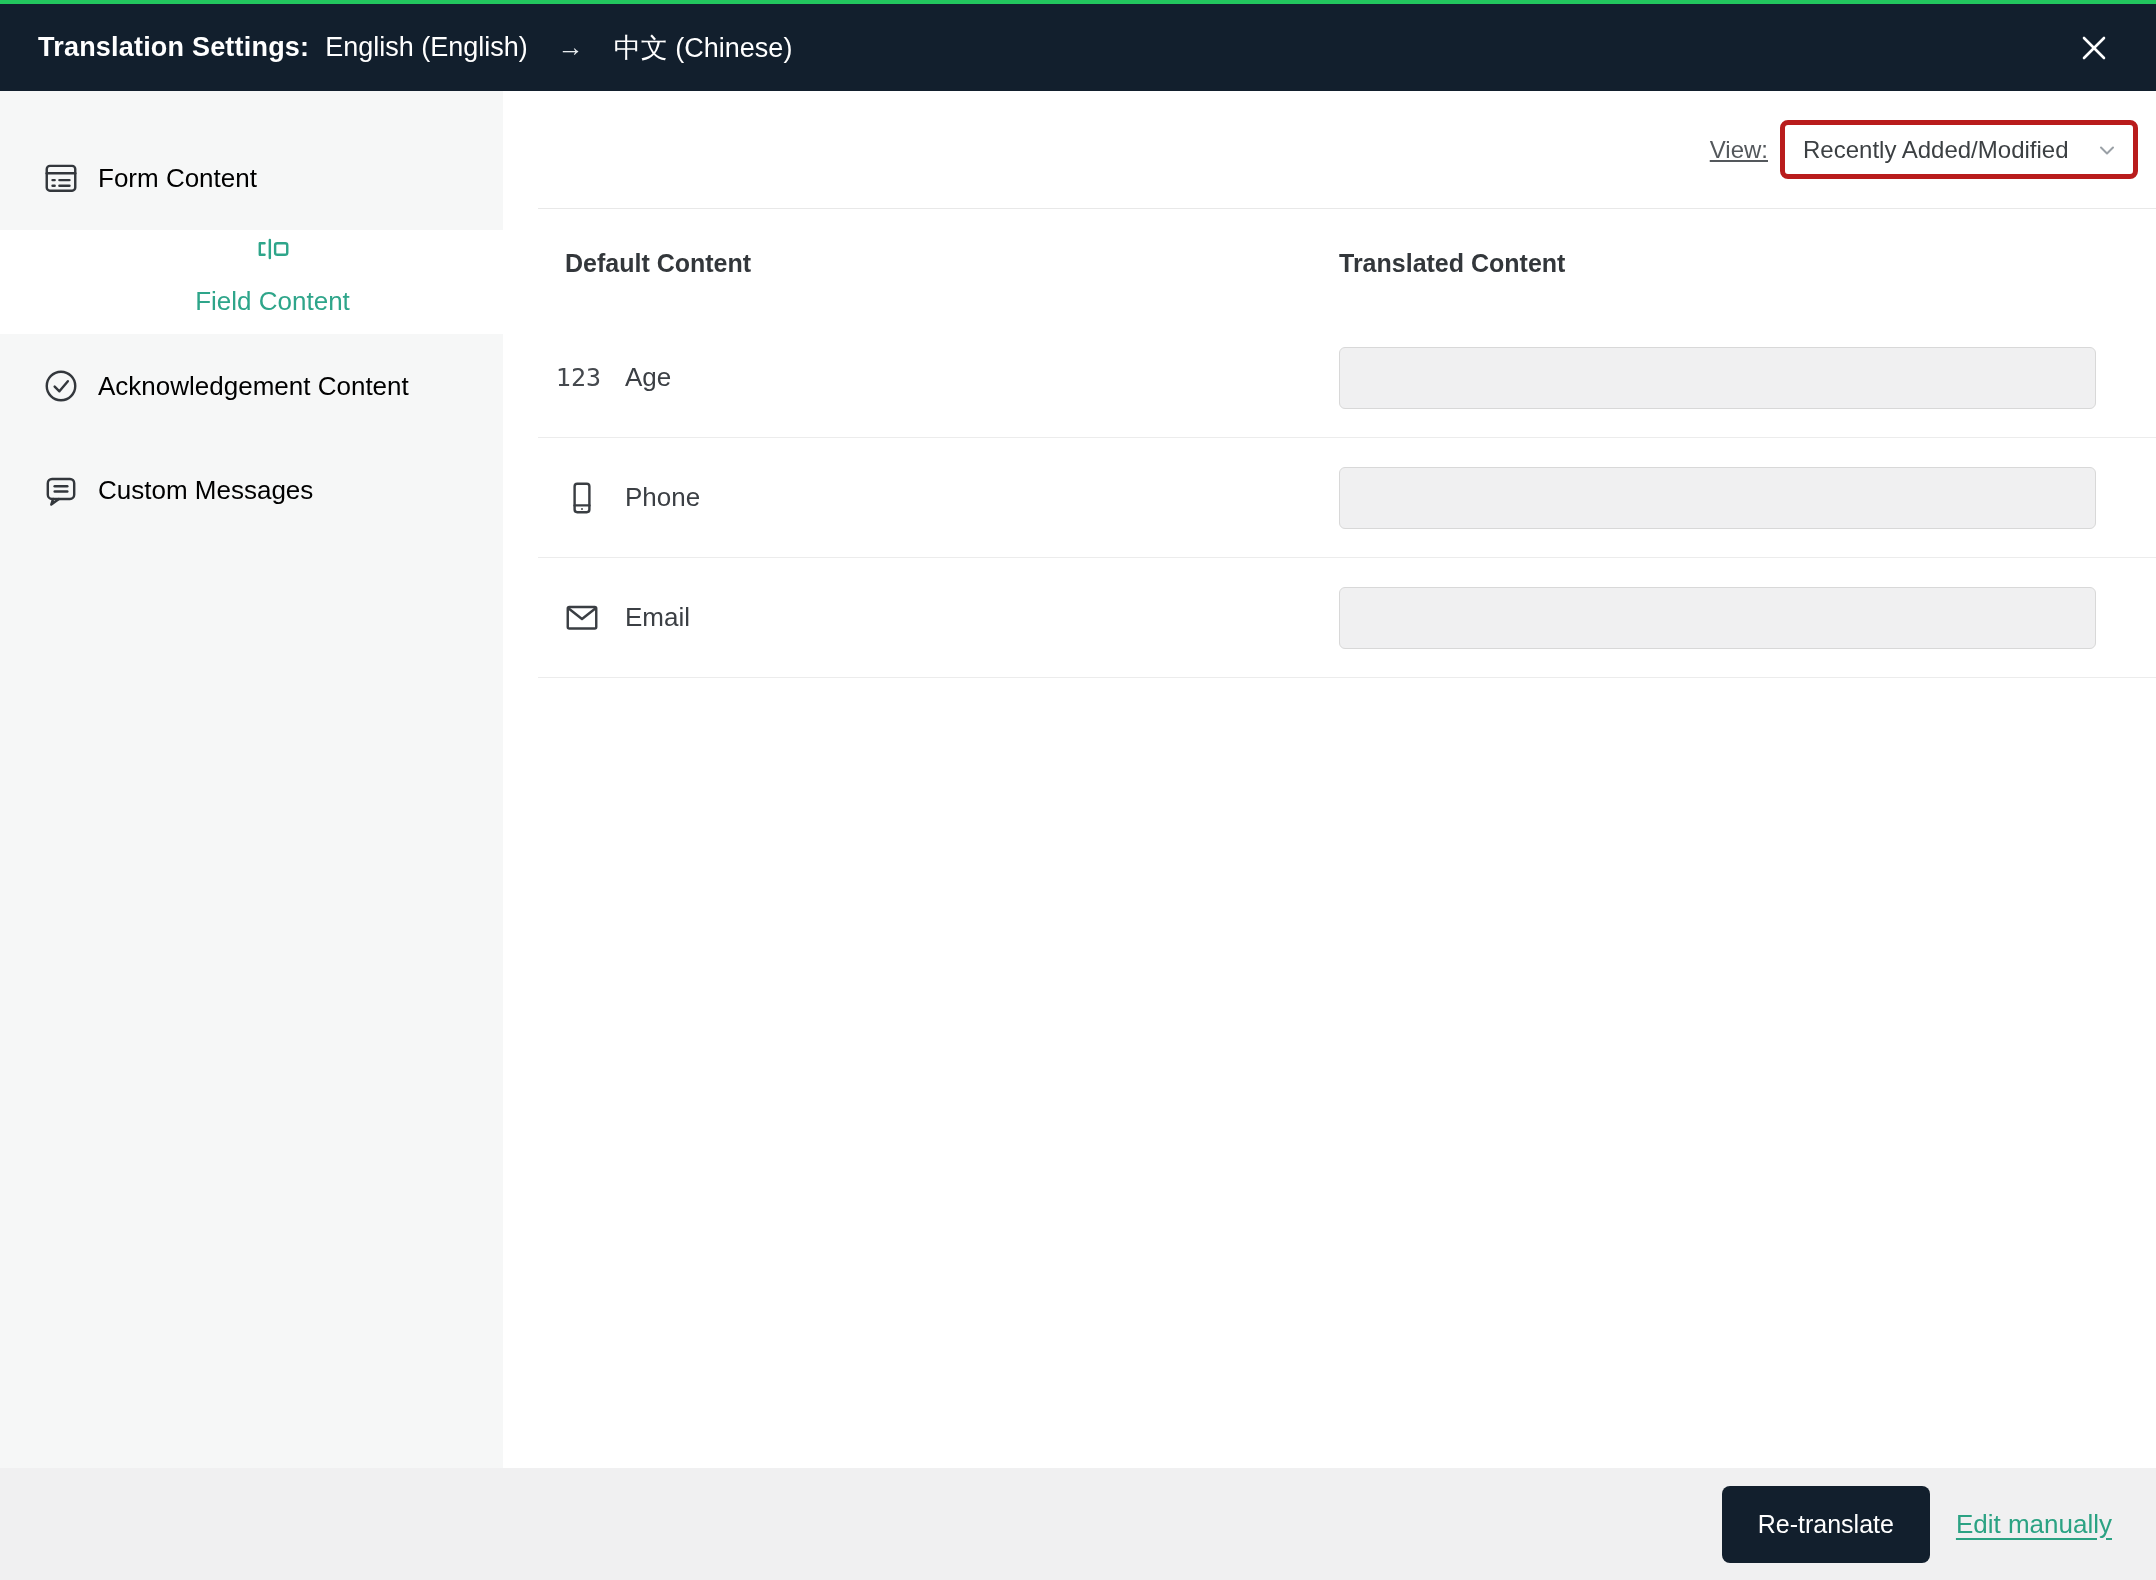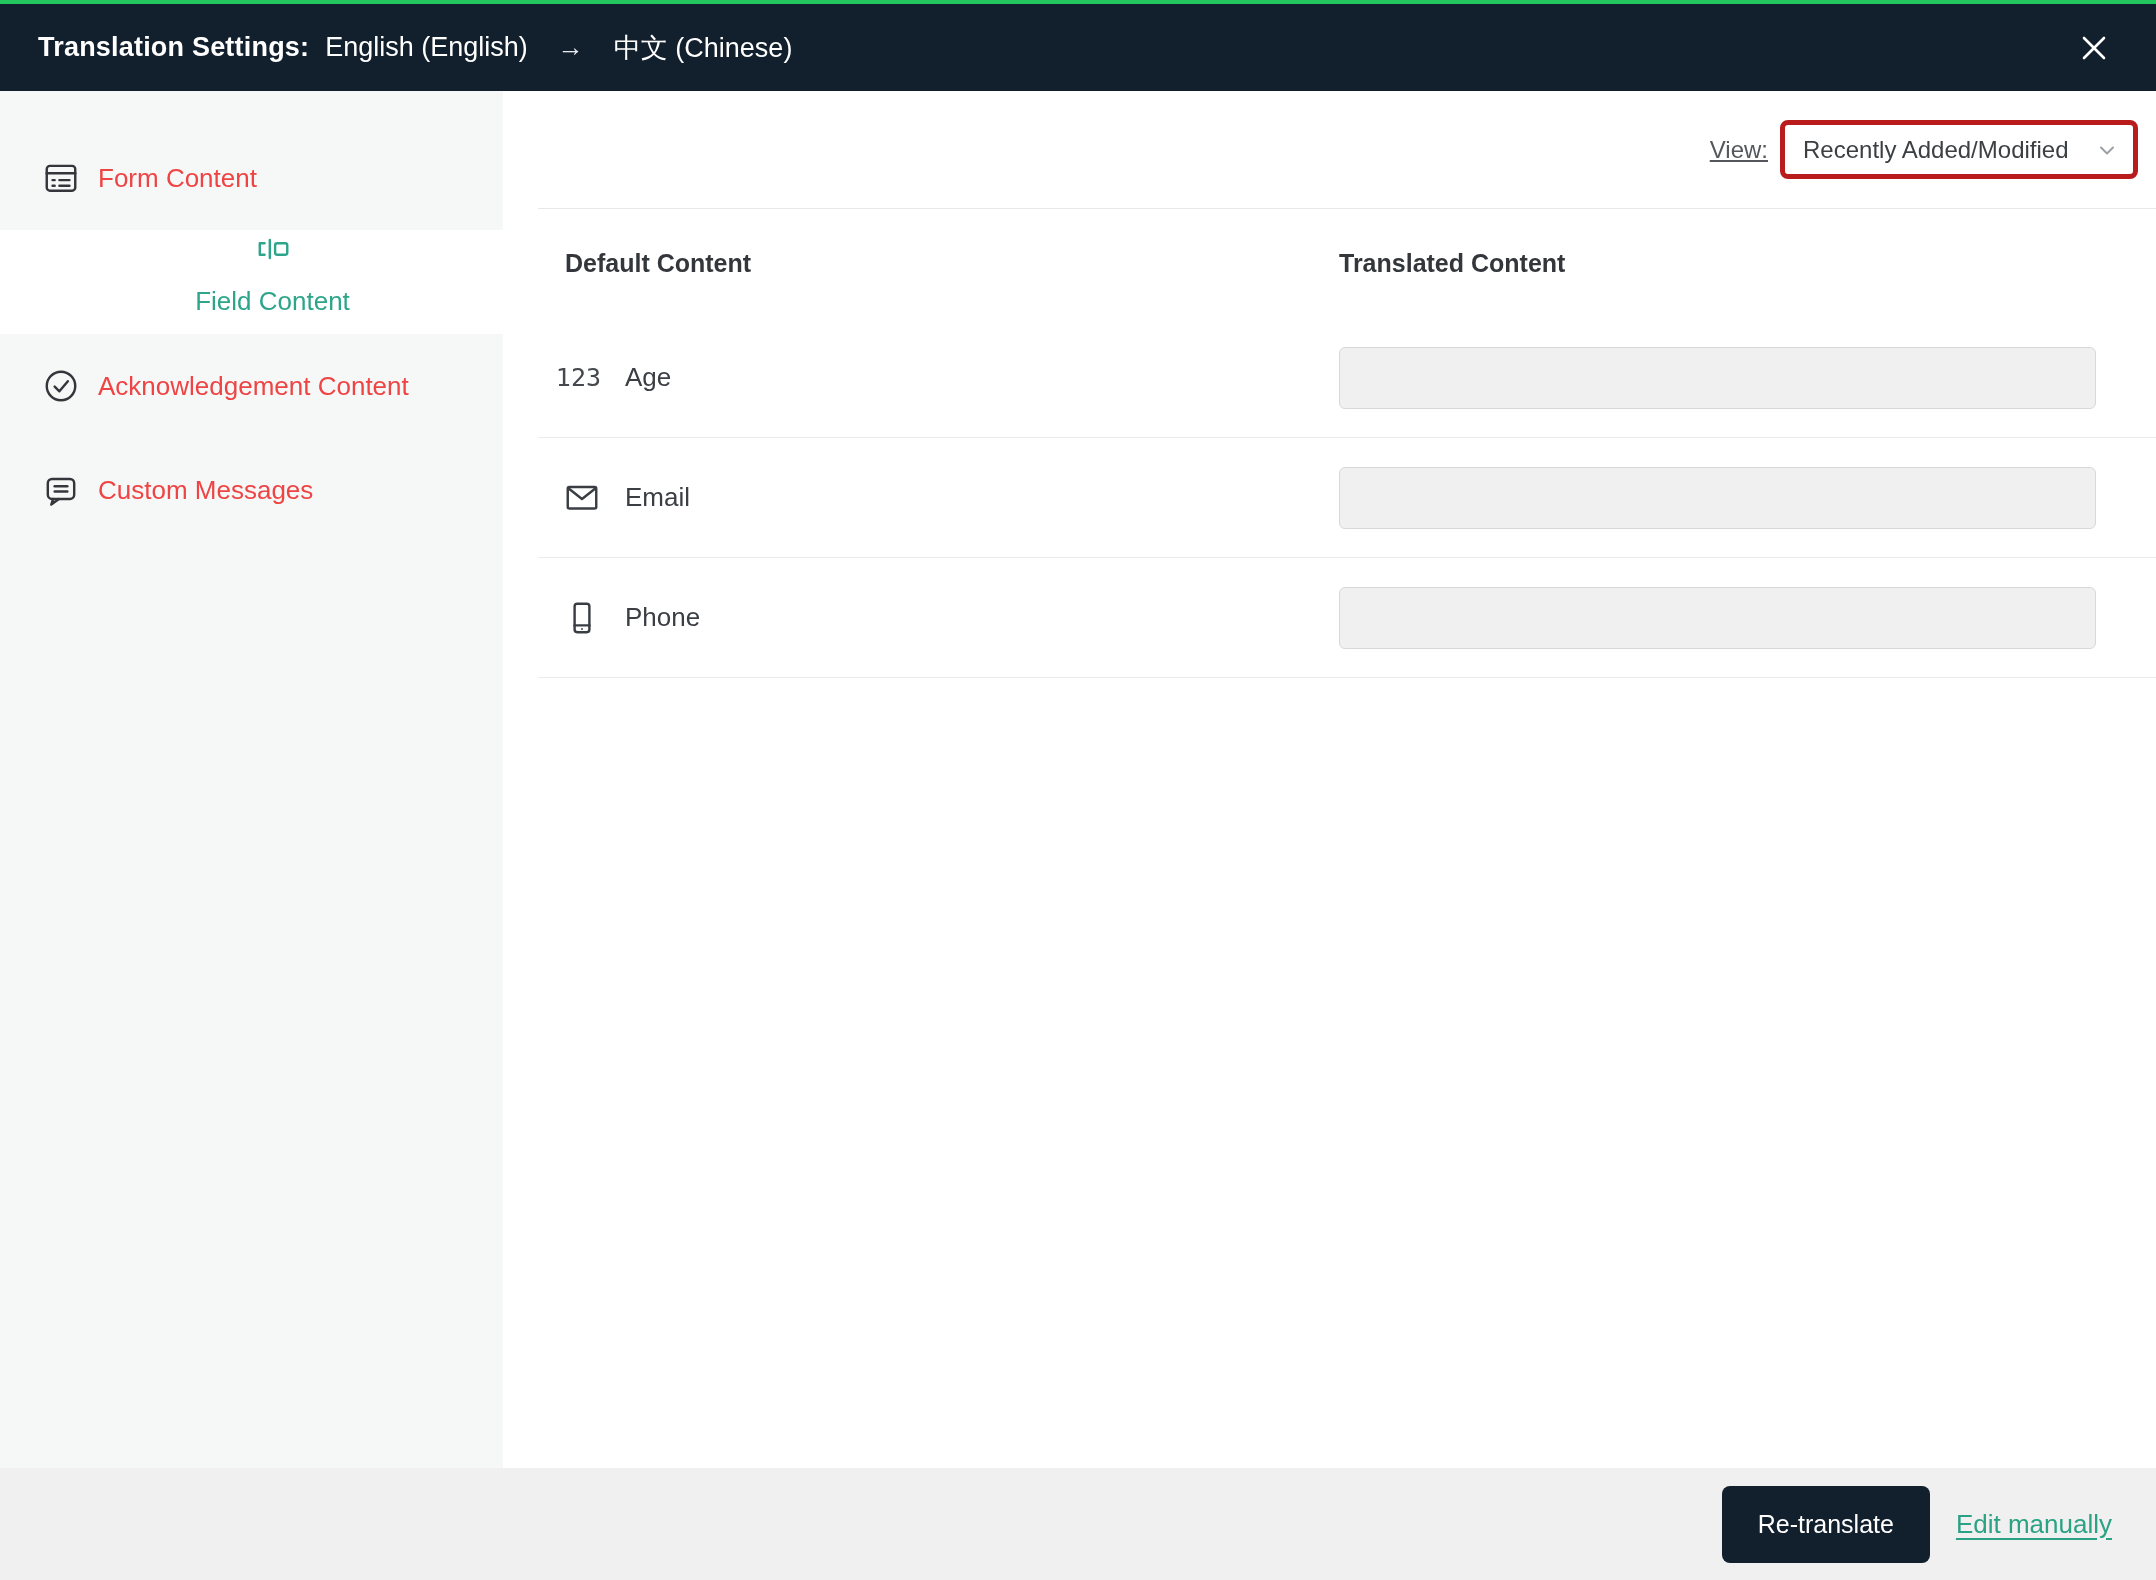--- a/index.html
+++ b/index.html
@@ -36,21 +36,21 @@
   .body { flex: 1 1 auto; display: flex; min-height: 0; }
 
   .sidebar {
     flex: 0 0 503px; width: 503px;
     background: #f6f7f7;
     padding-top: 35px;
   }
   .side-item {
     height: 104px; display: flex; align-items: center;
     padding-left: 42px; gap: 18px;
-    font-size: 26px; color: #ef4444; cursor: pointer;
+    font-size: 26px; color: #000000; cursor: pointer;
   }
   .side-item .ic { width: 38px; height: 38px; display: flex; align-items: center; justify-content: center; }
   .side-item svg { stroke: #33373c; }
   .side-item.active { background: #ffffff; color: #2ea58a; flex-direction: column; }
   .side-item.active svg { stroke: #2ea58a; }
 
   .content { flex: 1 1 auto; display: flex; flex-direction: column; background: #ffffff; }
 
   .view-row {
     height: 118px; flex: 0 0 118px;
@@ -226,47 +226,47 @@
           </div>
           <div class="cell-input">
             <input class="t-input" type="text" aria-label="Age" style="">
           </div>
         </div>
 
         <div class="trow">
           <div class="cell-label">
             <span class="ic">
               <svg class="icon" width="38" height="38" viewBox="0 0 36 36">
-                <rect x="4.5" y="7.5" width="27" height="20.5" rx="1.5"></rect>
-                <path d="M6 9.5 L18 19 L30 9.5"></path>
-              </svg>
-            </span>
-            <span class="row-label">Email</span>
-          </div>
-          <div class="cell-input">
-            <input class="t-input" type="text" aria-label="Email" style="">
-          </div>
-        </div>
-
-        <div class="trow">
-          <div class="cell-label">
-            <span class="ic">
-              <svg class="icon" width="38" height="38" viewBox="0 0 36 36">
                 <rect x="11" y="4.5" width="14" height="27" rx="2.5"></rect>
                 <line x1="11" y1="25" x2="25" y2="25"></line>
                 <circle cx="18" cy="28.4" r="0.9" style="fill:#3a3e43; stroke:none;"></circle>
               </svg>
             </span>
             <span class="row-label">Phone</span>
           </div>
           <div class="cell-input">
             <input class="t-input" type="text" aria-label="Phone" style="">
           </div>
         </div>
 
+        <div class="trow">
+          <div class="cell-label">
+            <span class="ic">
+              <svg class="icon" width="38" height="38" viewBox="0 0 36 36">
+                <rect x="4.5" y="7.5" width="27" height="20.5" rx="1.5"></rect>
+                <path d="M6 9.5 L18 19 L30 9.5"></path>
+              </svg>
+            </span>
+            <span class="row-label">Email</span>
+          </div>
+          <div class="cell-input">
+            <input class="t-input" type="text" aria-label="Email" style="">
+          </div>
+        </div>
+
       </div>
 
       <div class="filler"></div>
 
     </main>
   </div>
 
   <footer class="footer">
     <button class="retranslate-btn">Re-translate</button>
     <a class="edit-link">Edit manually</a>

